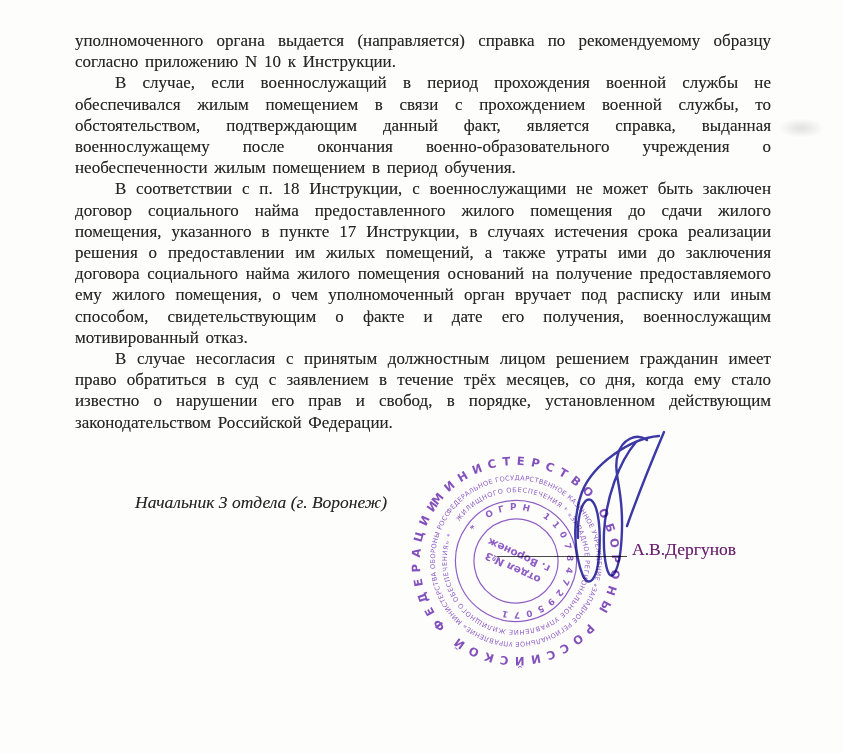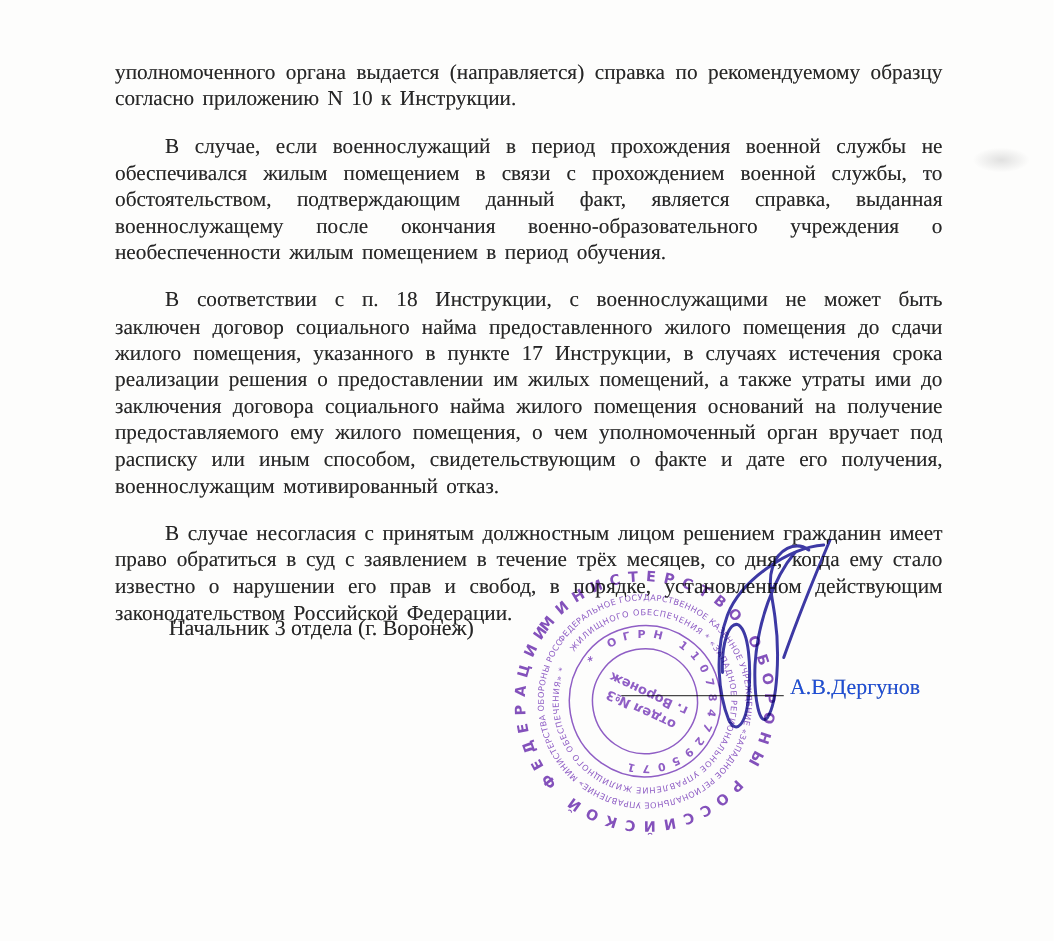--- a/index.html
+++ b/index.html
@@ -21,40 +21,41 @@
     left: 75px;
     top: 30px;
     width: 696px;
     font-size: 17px;
     line-height: 21.2px;
     color: #262626;
     text-align: justify;
     word-spacing: 2.5px;
     text-shadow: 0 0 0.5px rgba(45,45,45,0.45);
   }
-  .para { margin: 17px; text-indent: 40px; }
+  .para { margin: 0; text-indent: 40px; }
   .para.no-indent { text-indent: 0; }
   .gap-spacer { display: inline-block; width: 105px; }
   
   .sig-block {
     position: absolute;
     left: 135px;
     top: 489px;
     font-size: 17.5px;
     line-height: 27px;
     color: #262626;
     text-shadow: 0 0 0.5px rgba(45,45,45,0.45);
     white-space: nowrap;
+    font-style: italic;
   }
   .signer-name {
     position: absolute;
     left: 632px;
     top: 539px;
     font-size: 17.5px;
-    color: #1d4ed8;
+    color: #701a75;
     text-shadow: 0 0 0.5px rgba(45,45,45,0.45);
     white-space: nowrap;
   }
   .sig-line {
     position: absolute;
     left: 497px;
     top: 556px;
     width: 130px;
     height: 0;
     border-top: 1.4px solid #474747;

